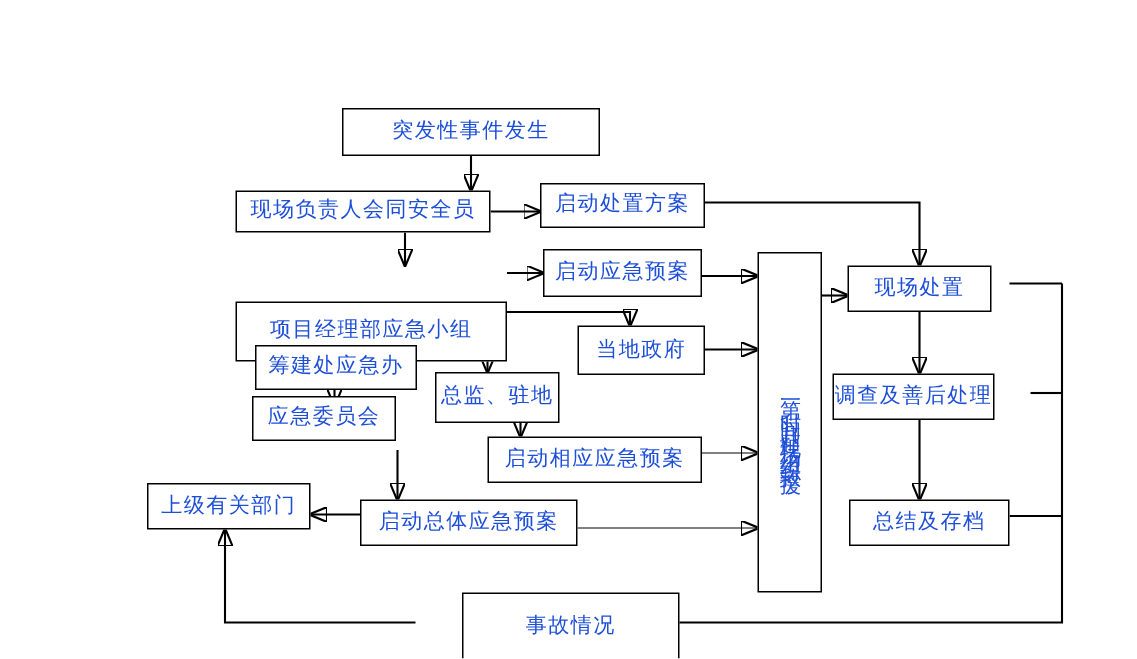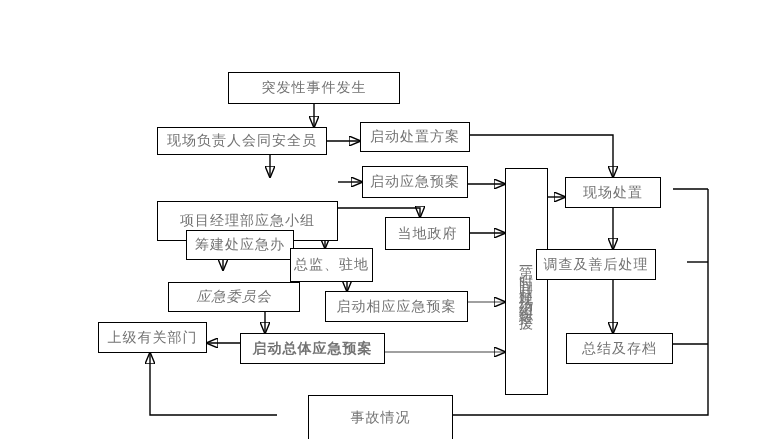--- a/index.html
+++ b/index.html
@@ -17,21 +17,21 @@
   }
   .node {
     position: absolute;
     box-sizing: border-box;
     border: 1.5px solid #000000;
     background: #ffffff;
     display: flex;
     align-items: center;
     justify-content: center;
     font-size: 14px;
-    color: #737373;
+    color: #1d4ed8;
     letter-spacing: 1px;
     text-align: center;
     white-space: nowrap;
     line-height: 1.1;
   }
   .node.vertical {
     writing-mode: vertical-rl;
     text-orientation: upright;
     letter-spacing: 4.5px;
     white-space: normal;
@@ -96,35 +96,35 @@
   <div class="node" style="left:157px; top:127px; width:170px; height:28px;">现场负责人会同安全员</div>
 
   <div class="node" style="left:360px; top:122px; width:110px; height:30px;">启动处置方案</div>
 
   <div class="node" style="left:157px; top:177px; width:181px; height:40px;margin-top:24px;">项目经理部应急小组</div>
 
   <div class="node" style="left:362px; top:166px; width:106px; height:32px;">启动应急预案</div>
 
   <div class="node" style="left:385px; top:217px; width:85px; height:33px;">当地政府</div>
 
-  <div class="node" style="left:170px; top:230px; width:108px; height:30px;margin-left:16px;">筹建处应急办</div>
+  <div class="node" style="left:170px; top:230px; width:108px; height:30px;">筹建处应急办</div>
 
   <div class="node" style="left:290px; top:248px; width:83px; height:34px;">总监、驻地</div>
 
-  <div class="node" style="left:168px; top:282px; width:132px; height:30px;font-style:italic;">应急委员会</div>
+  <div class="node" style="left:168px; top:264px; width:96px; height:30px;">应急委员会</div>
 
   <div class="node" style="left:325px; top:291px; width:143px; height:31px;">启动相应应急预案</div>
 
   <div class="node" style="left:98px; top:322px; width:109px; height:31px;">上级有关部门</div>
 
-  <div class="node" style="left:240px; top:333px; width:145px; height:31px;font-weight:bold;">启动总体应急预案</div>
+  <div class="node" style="left:240px; top:333px; width:145px; height:31px;">启动总体应急预案</div>
 
   <div class="node vertical" style="left:505px; top:168px; width:43px; height:227px;">第一时间赶赴现场组织救援</div>
 
   <div class="node" style="left:565px; top:177px; width:96px; height:31px;">现场处置</div>
 
-  <div class="node" style="left:536px; top:249px; width:120px; height:31px;">调查及善后处理</div>
+  <div class="node" style="left:555px; top:249px; width:108px; height:31px;">调查及善后处理</div>
 
   <div class="node" style="left:566px; top:333px; width:107px; height:31px;">总结及存档</div>
 
   <div class="node" style="left:277px; top:395px; width:145px; height:46px;margin-left:31px;">事故情况</div>
 
 </div>
 
 </body></html>

